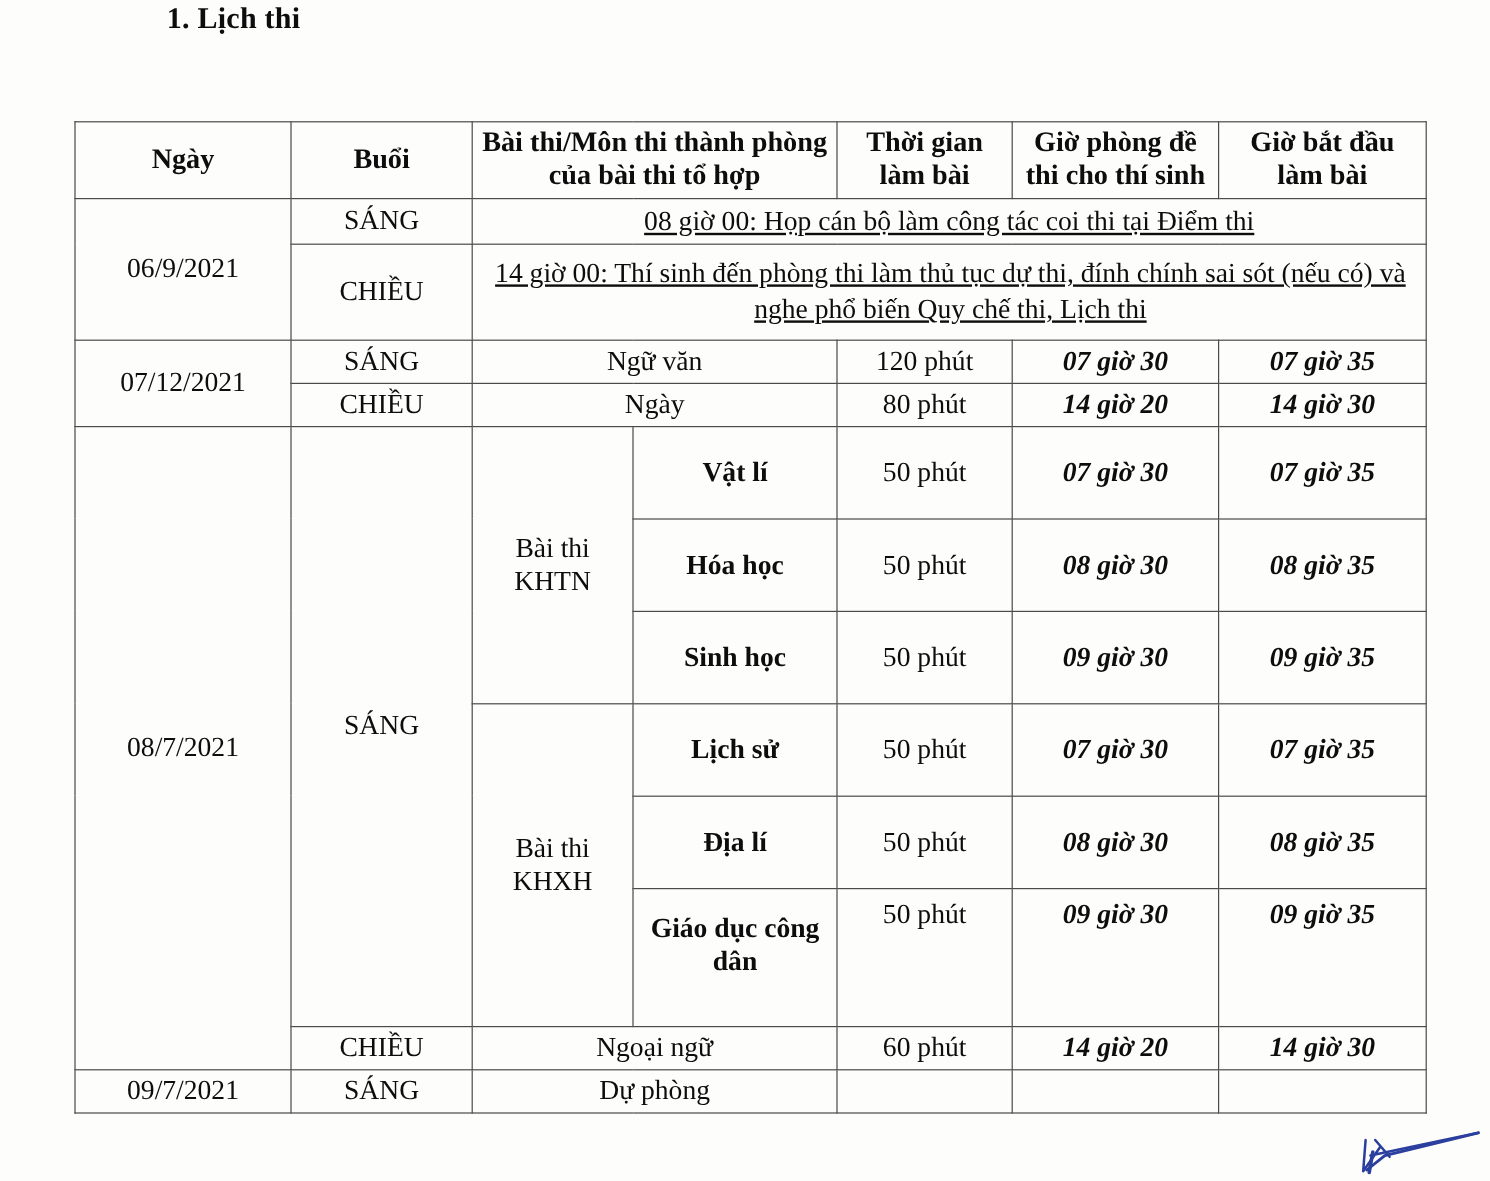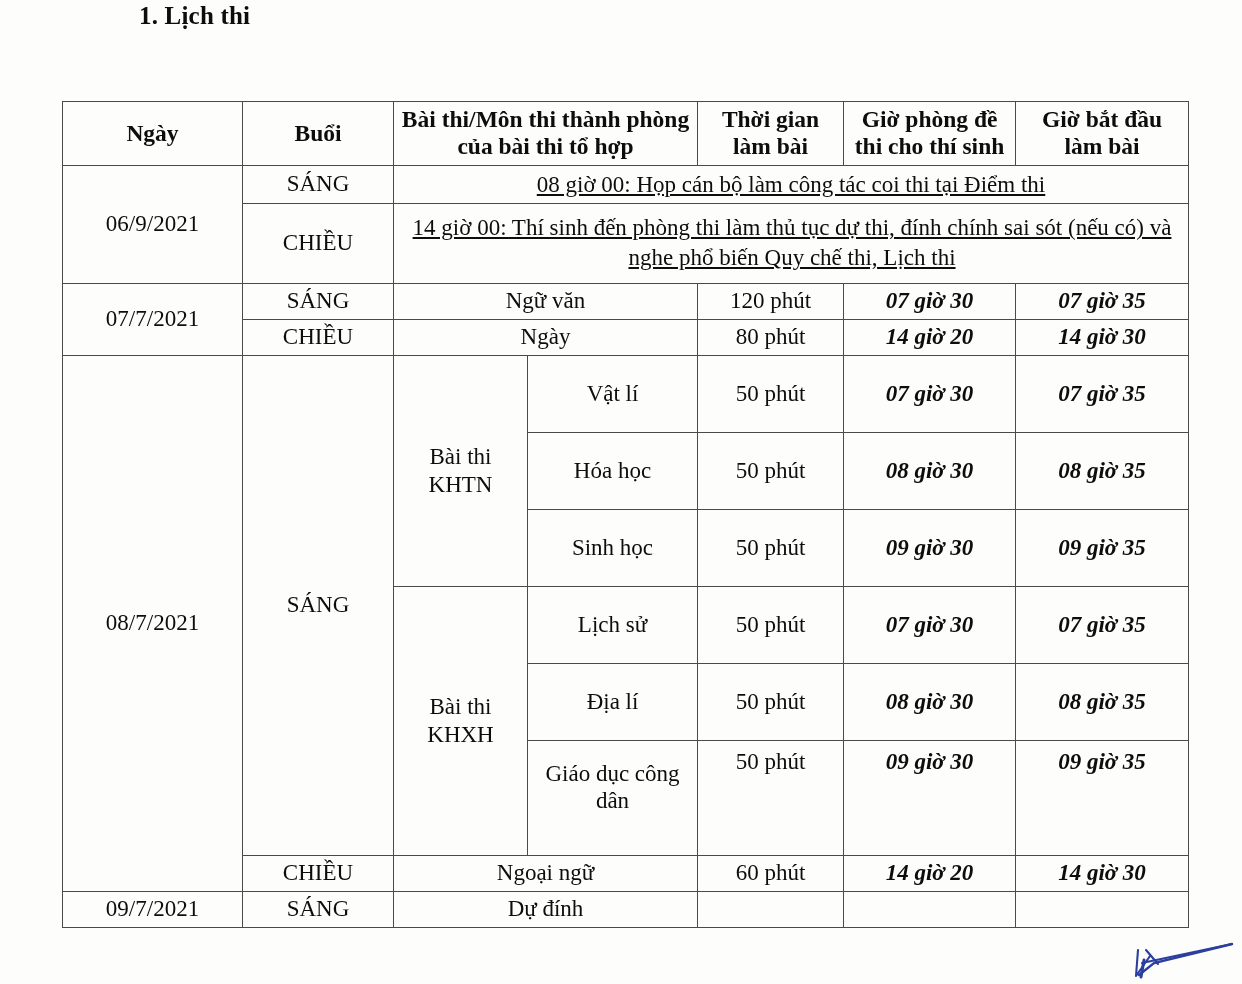--- a/index.html
+++ b/index.html
@@ -64,20 +64,21 @@
   .cell-note {
     text-align: left;
     padding: 8px 10px 8px 12px;
     line-height: 1.3;
     text-decoration: underline;
   }
   .cell-note.two-line { padding: 9px 10px 10px 12px; }
   .subject-left {
     text-align: left;
     padding-left: 18px;
+    font-weight: bold;
   }
   .subject-left.top { vertical-align: top; padding-top: 20px; }
   .bold-time { font-weight: bold; font-style: italic; }
   .tall { height: 68px; }
   .group-cell { line-height: 1.22; }
   .empty-cell { }
 
   .signature {
     position: absolute;
     left: 1120px;
@@ -122,21 +123,21 @@
         <td rowspan="2">06/9/2021</td>
         <td>SÁNG</td>
         <td colspan="5" class="cell-note">08 giờ 00: Họp cán bộ làm công tác coi thi tại Điểm thi</td>
       </tr>
       <tr>
         <td>CHIỀU</td>
         <td colspan="5" class="cell-note two-line">14 giờ 00: Thí sinh đến phòng thi làm thủ tục dự thi, đính chính sai sót (nếu có) và nghe phổ biến Quy chế thi, Lịch thi</td>
       </tr>
 
       <tr>
-        <td rowspan="2">07/7/2021</td>
+        <td rowspan="2">07/12/2021</td>
         <td>SÁNG</td>
         <td colspan="2">Ngữ văn</td>
         <td>120 phút</td>
         <td class="bold-time">07 giờ 30</td>
         <td class="bold-time">07 giờ 35</td>
       </tr>
       <tr>
         <td>CHIỀU</td>
         <td colspan="2">Ngày</td>
         <td>80 phút</td>
@@ -190,21 +191,21 @@
         <td>CHIỀU</td>
         <td colspan="2">Ngoại ngữ</td>
         <td>60 phút</td>
         <td class="bold-time">14 giờ 20</td>
         <td class="bold-time">14 giờ 30</td>
       </tr>
 
       <tr>
         <td>09/7/2021</td>
         <td>SÁNG</td>
-        <td colspan="2">Dự đính</td>
+        <td colspan="2">Dự phòng</td>
         <td class="empty-cell"></td>
         <td class="empty-cell"></td>
         <td class="empty-cell"></td>
       </tr>
 
     </tbody>
   </table>
 
   <svg class="signature" viewBox="0 0 122 54">
     <g fill="none" stroke="#2b3f9e" stroke-width="2.1" stroke-linecap="round">

